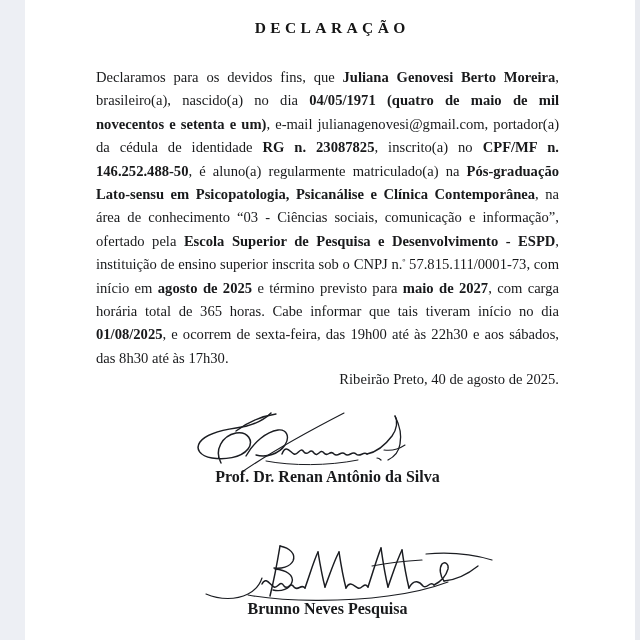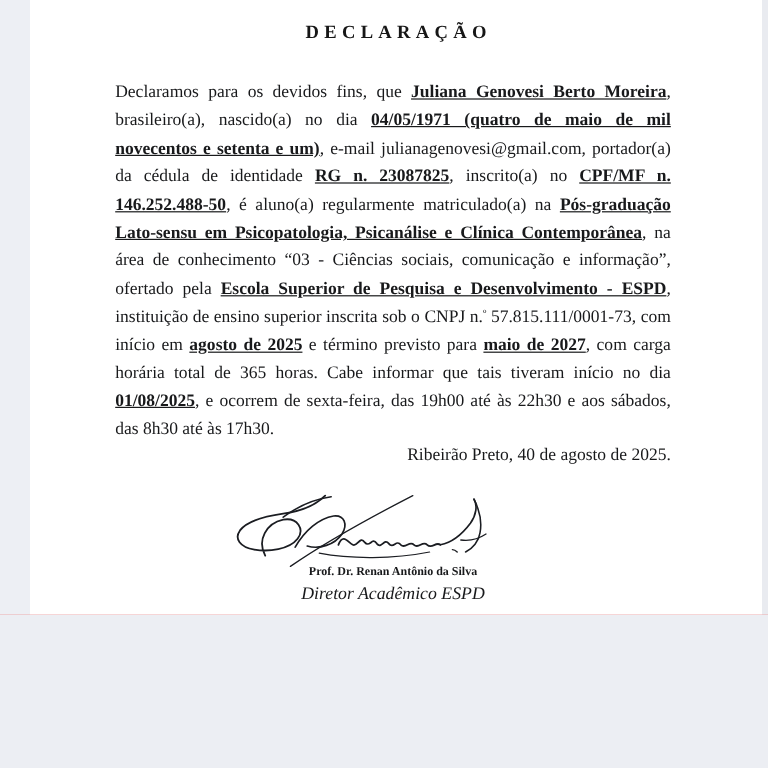--- a/index.html
+++ b/index.html
@@ -10,21 +10,21 @@
     width: 640px;
     height: 640px;
     overflow: hidden;
     background: #eceef3;
     font-family: "Liberation Serif", serif;
   }
 
   #screen {
     position: relative;
     width: 640px;
-    height: 512px;
+    height: 640px;
     overflow: hidden;
     background: #ef4444;
   }
 
   
   .gutter-left {
     position: absolute;
     left: 0; top: 0;
     width: 25px; height: 640px;
     background: #edeff4;
@@ -66,21 +66,21 @@
     left: 71px;   
     top: 66px;
     width: 463px; 
     font-size: 14.6px;
     line-height: 23.4px;
     text-align: justify;
     text-justify: inter-word;
     color: #18191b;
     hyphens: none;
   }
-  .body-block b { font-weight: bold; text-decoration: underline; }
+  .body-block b { font-weight: bold; }
   .body-block sup {
     font-size: 0.62em;
     vertical-align: 0.42em;
     line-height: 0;
   }
 
   .place-date {
     position: absolute;
     left: 71px;
     top: 368px;
@@ -103,21 +103,21 @@
 
   .sig-art {
     position: relative;
     width: 463px;
     height: 66px;
     margin: 0 auto;
   }
   .sig-art svg { display: block; }
 
   .sig-name {
-    font-size: 10px;
+    font-size: 16px;
     font-weight: bold;
     color: #18191b;
     line-height: 18px;
     position: relative;
     z-index: 3;
   }
   .sig-role {
     font-size: 14.8px;
     font-style: italic;
     color: #18191b;
@@ -165,21 +165,20 @@
             <path d="M299 8 C303 16 306 26 304 36 C303 43 298 49 292 52" stroke-width="1.3"></path>
             <path d="M288 42 C295 43 303 41 309 37" stroke-width="1.1"></path>
 
             <path d="M281 50 C283 50 284 51 285 52" stroke-width="1.2"></path>
 
             <path d="M170 53 C196 58 232 58 262 52" stroke-width="1.0"></path>
           </g>
         </svg>
       </div>
       <div class="sig-name">Prof. Dr. Renan Antônio da Silva</div>
-      <div class="sig-role">Diretor Acadêmico ESPD</div>
     </div>
 
     <div class="sig-block sig-block-2">
       <div class="sig-art sig-art-2">
         <svg width="463" height="66" viewBox="0 0 463 66" fill="none" xmlns="http://www.w3.org/2000/svg" aria-hidden="true">
           <g stroke="#1b1d22" fill="none" stroke-linecap="round" stroke-linejoin="round">
 
             <path d="M174 58 C178 42 181 26 184 8" stroke-width="1.5"></path>
             <path d="M184 8 C194 10 200 16 197 23 C194 29 185 31 178 30" stroke-width="1.4"></path>
             <path d="M179 31 C190 32 198 37 196 44 C194 51 185 54 177 52" stroke-width="1.4"></path>

